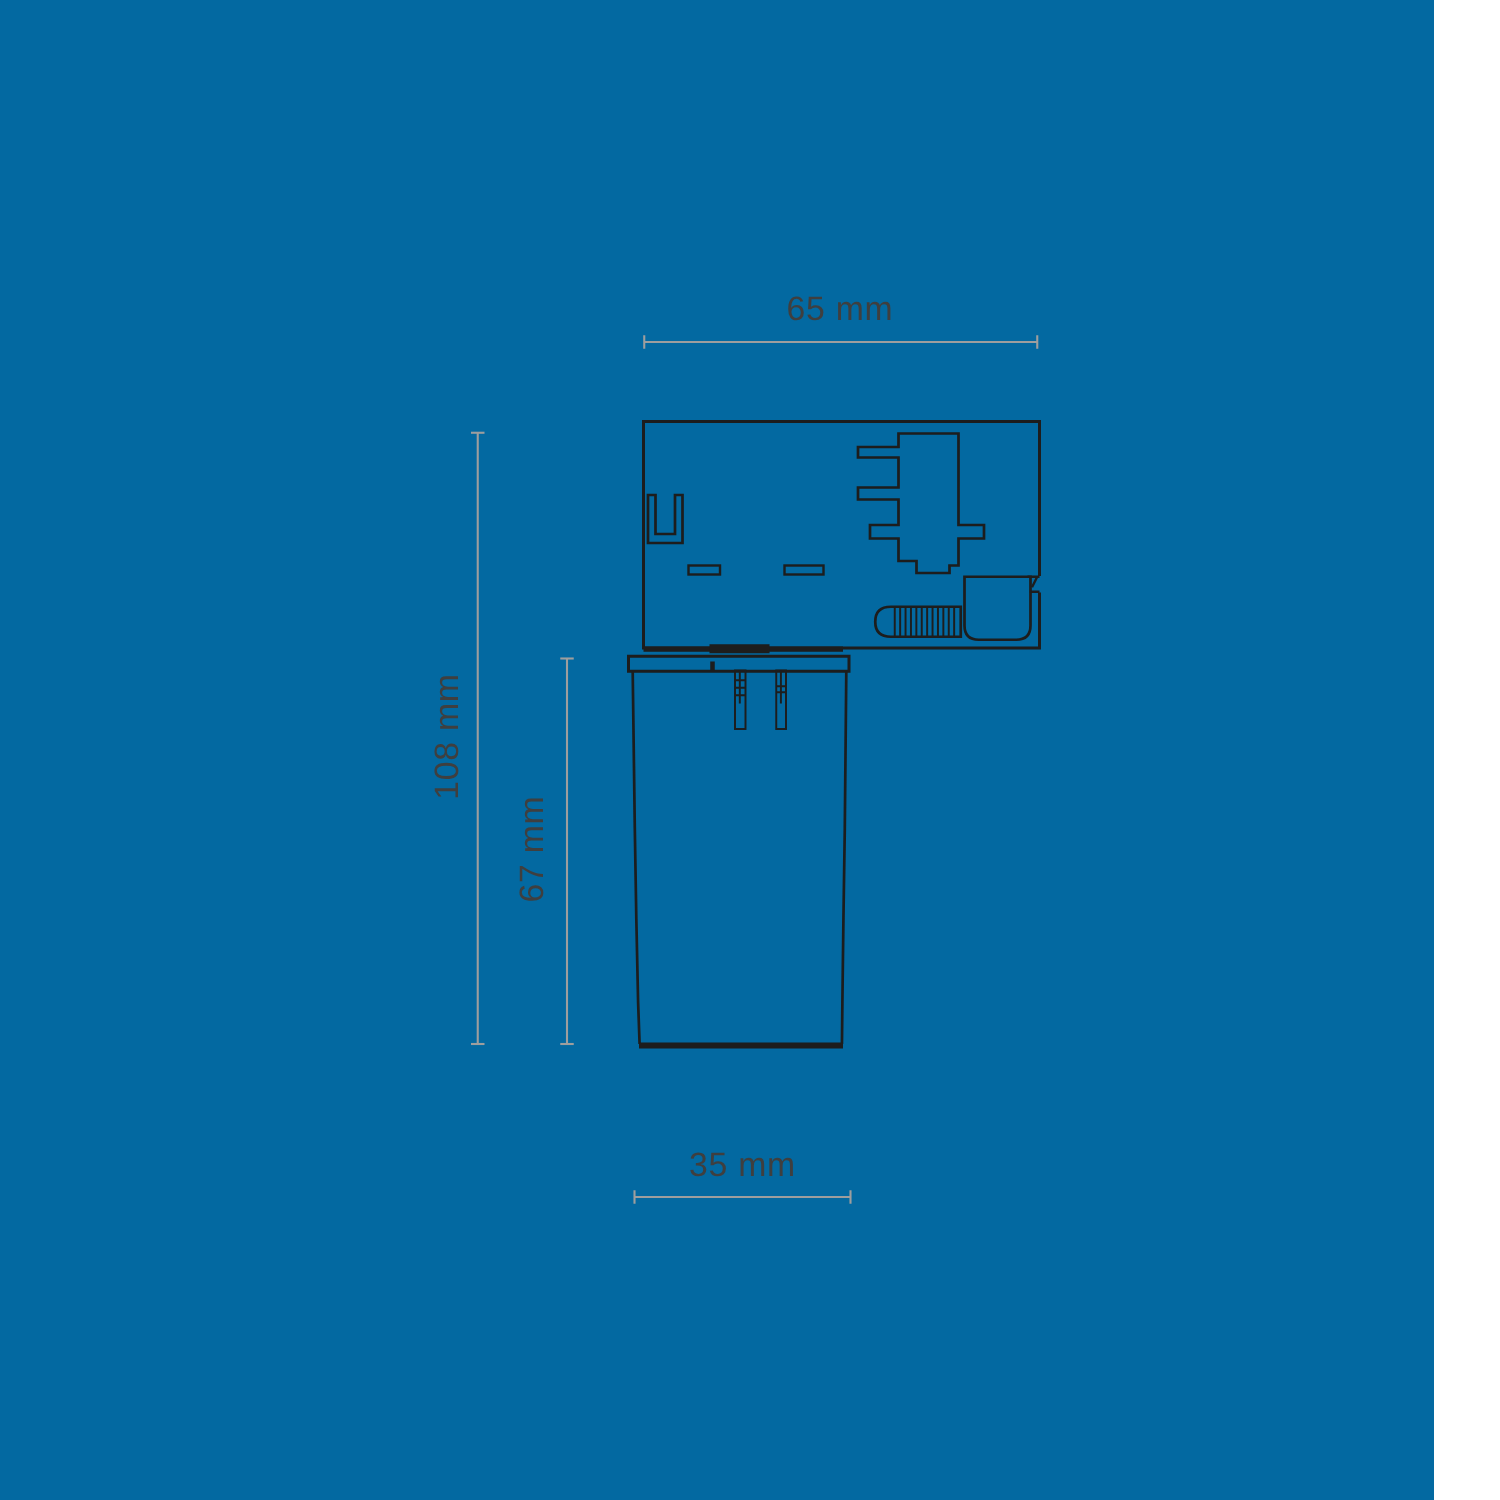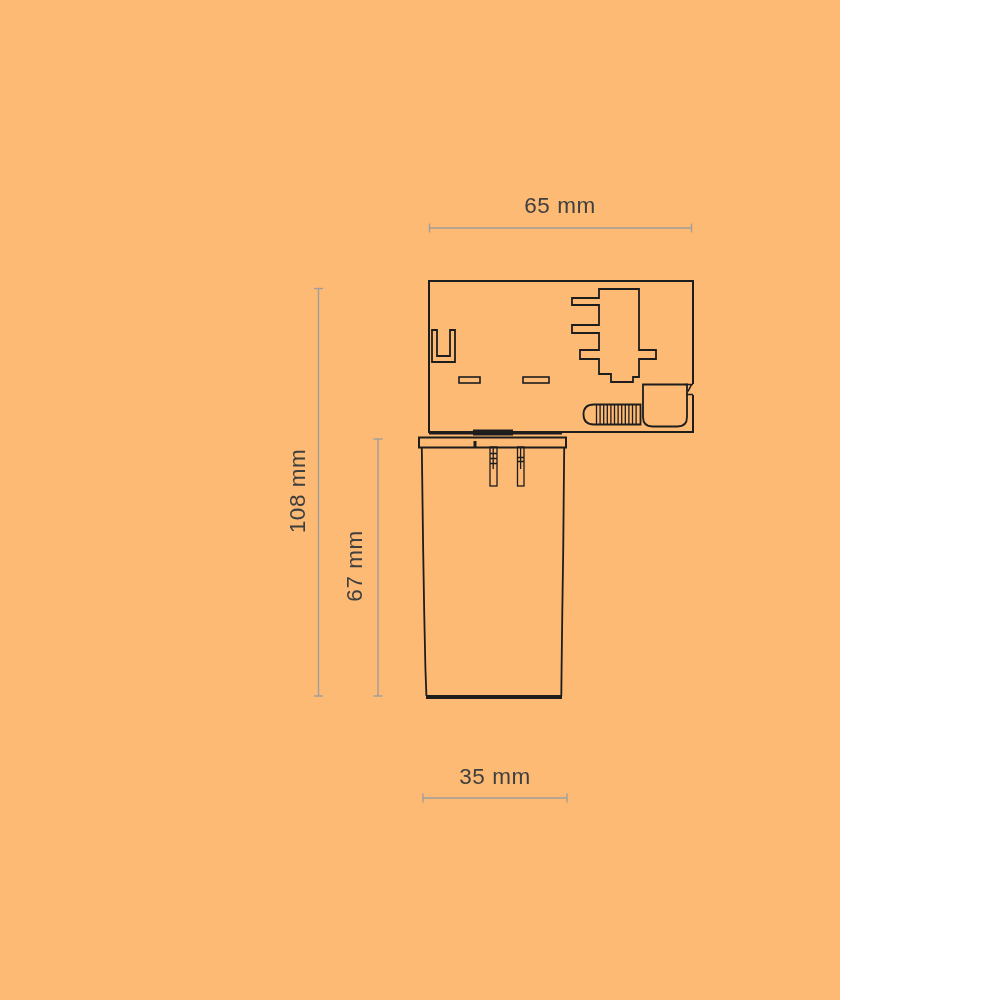--- a/index.html
+++ b/index.html
@@ -4,23 +4,23 @@
 <style>
   html, body {
     margin: 0;
     padding: 0;
     background: #ffffff;
     width: 1000px;
     height: 1000px;
     overflow: hidden;
   }
   .canvas-wrap {
-    width: 840px;
+    width: 956px;
     height: 1000px;
-    background: #fdba74;
+    background: #0369a1;
   }
   .dim-label {
     font-family: "Liberation Sans", "DejaVu Sans", sans-serif;
     font-size: 22.5px;
     font-weight: 400;
     letter-spacing: 0.5px;
   }
 </style>
 </head>
 <body>

